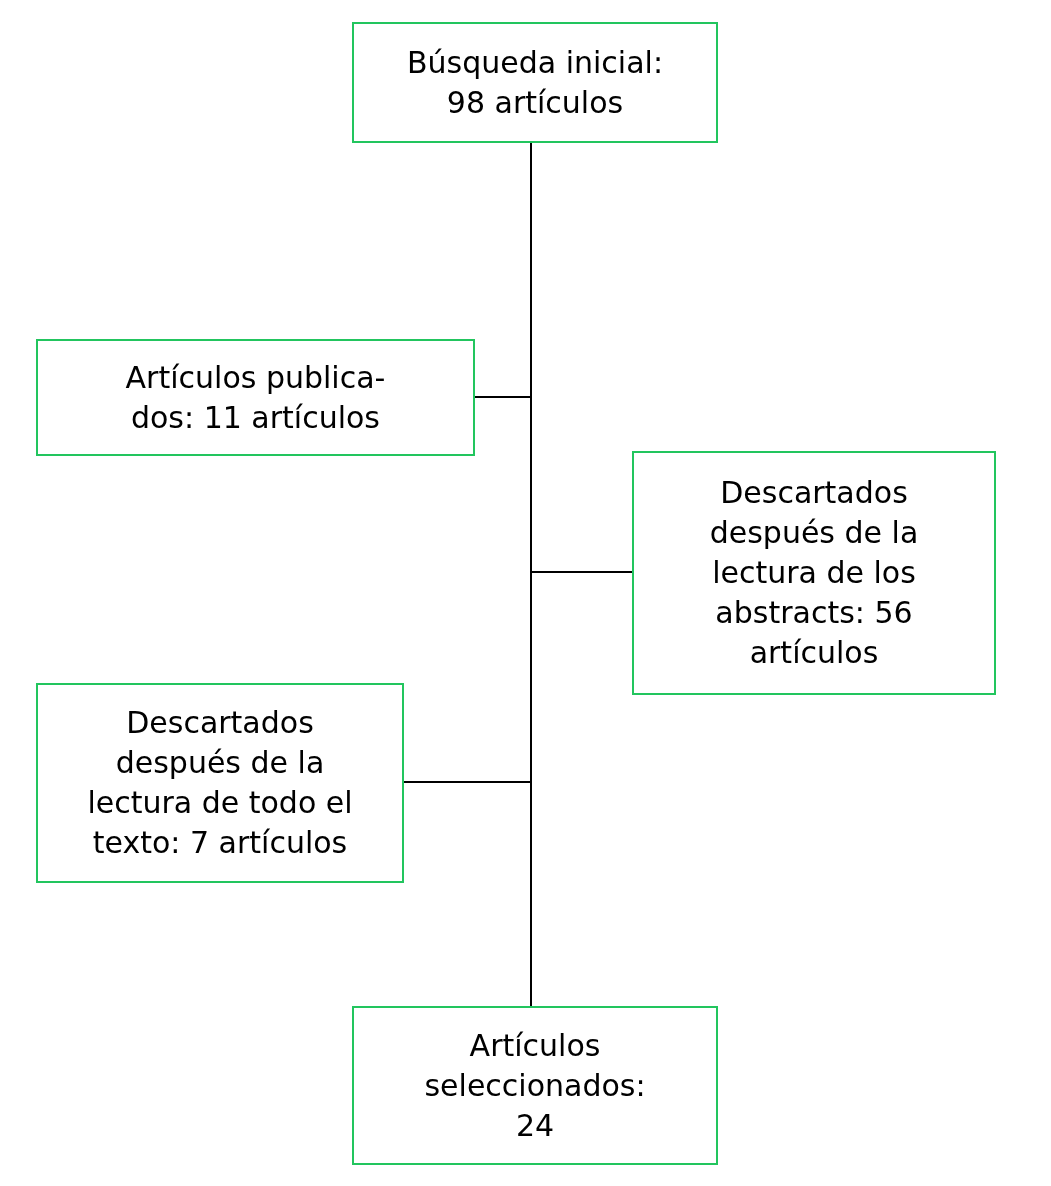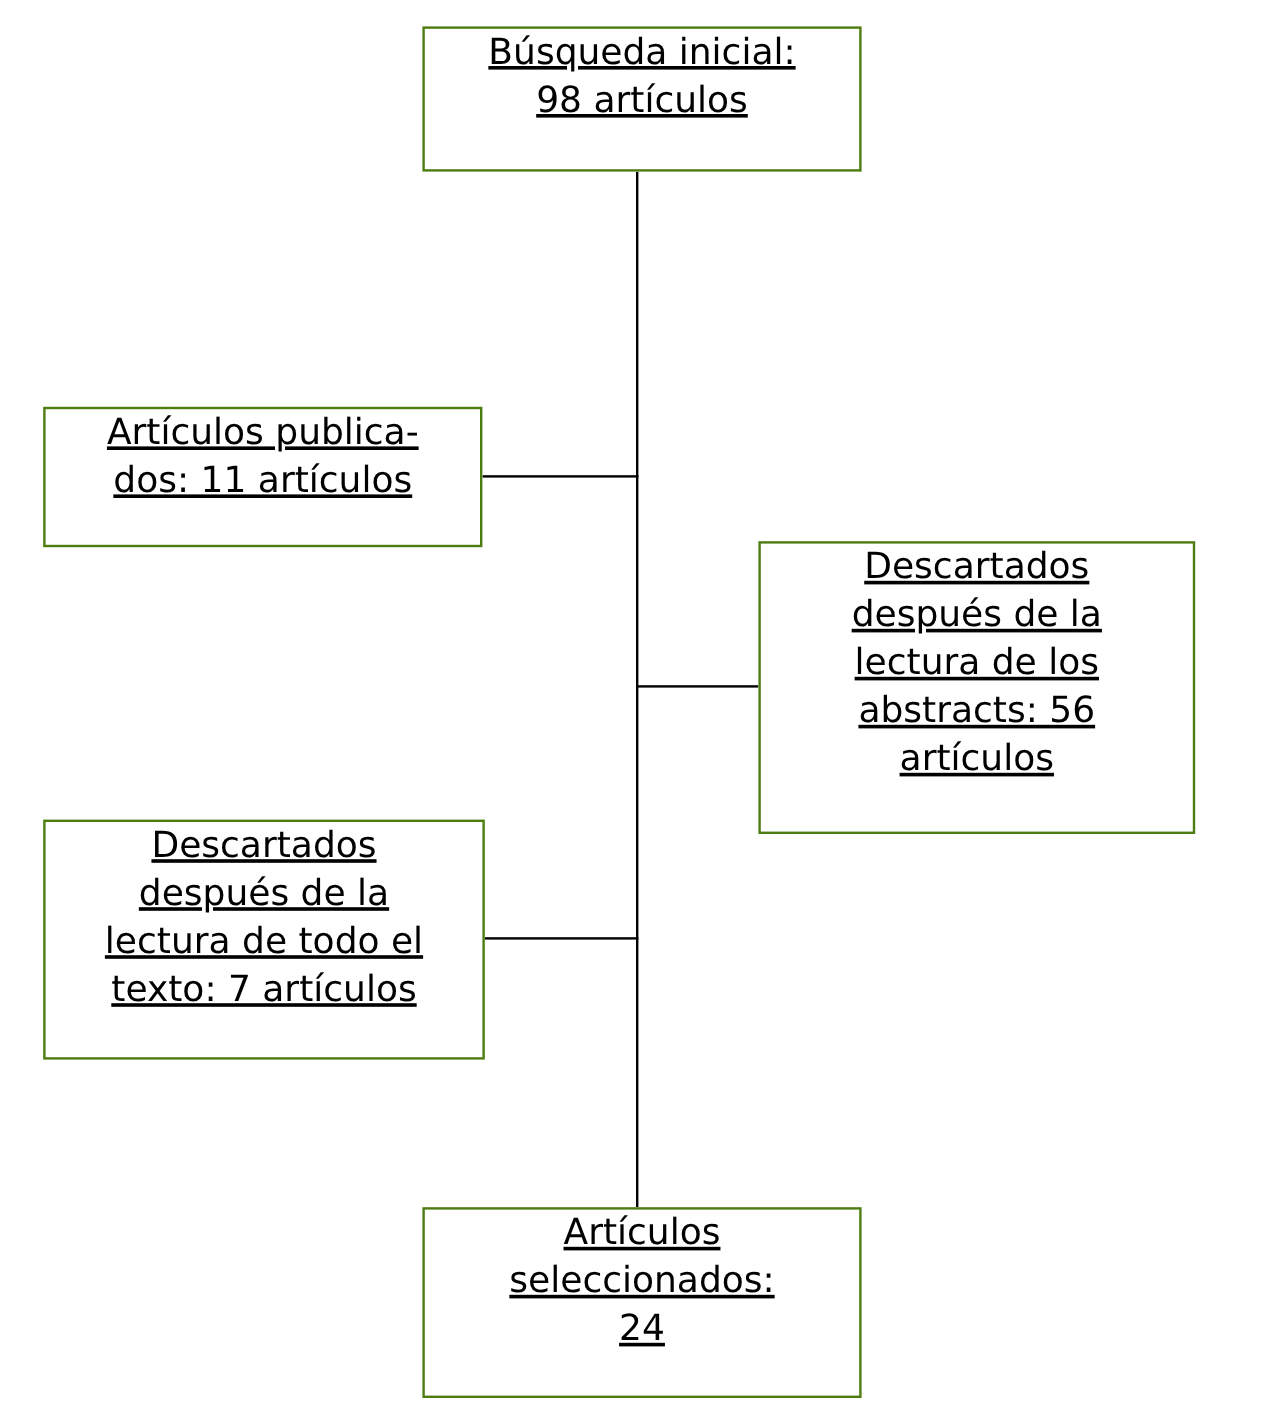--- a/index.html
+++ b/index.html
@@ -12,42 +12,42 @@
     width: 1051px;
     height: 1186px;
     background: #ffffff;
     font-family: "DejaVu Sans", "Liberation Sans", sans-serif;
     color: #000000;
     overflow: hidden;
   }
   .node {
     position: absolute;
     box-sizing: border-box;
-    border: 2px solid #4d7c0f;
+    border: 2px solid #22c55e;
     background: #ffffff;
     display: flex;
+    align-items: center;
     justify-content: center;
     text-align: center;
     z-index: 2;
-    text-decoration: underline;
   }
   .node-label {
     white-space: pre-line;
     font-size: 30px;
     line-height: 40px;
     color: #000000;
   }
   .line {
     position: absolute;
     background: #000000;
     z-index: 1;
   }
   
   #node-initial   { left: 352px; top: 22px;   width: 366px; height: 121px; }
-  #node-published { left: 36px;  top: 339px;  width: 366px; height: 117px; }
+  #node-published { left: 36px;  top: 339px;  width: 439px; height: 117px; }
   #node-abstracts { left: 632px; top: 451px;  width: 364px; height: 244px; }
   #node-fulltext  { left: 36px;  top: 683px;  width: 368px; height: 200px; }
   #node-selected  { left: 352px; top: 1006px; width: 366px; height: 159px; }
 
   #line-main-vertical      { left: 530px; top: 143px; width: 2px;   height: 863px; }
   #line-branch-published   { left: 402px; top: 396px; width: 130px; height: 2px; }
   #line-branch-abstracts   { left: 530px; top: 571px; width: 102px; height: 2px; }
   #line-branch-fulltext    { left: 404px; top: 781px; width: 128px; height: 2px; }
 </style>
 </head>

